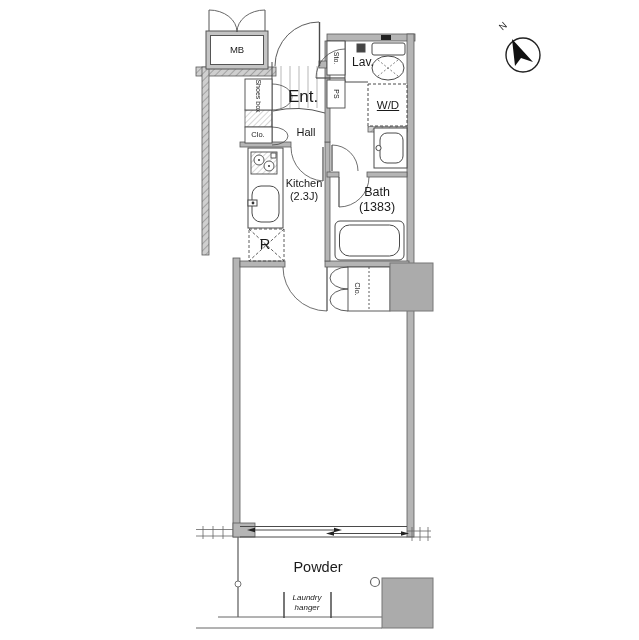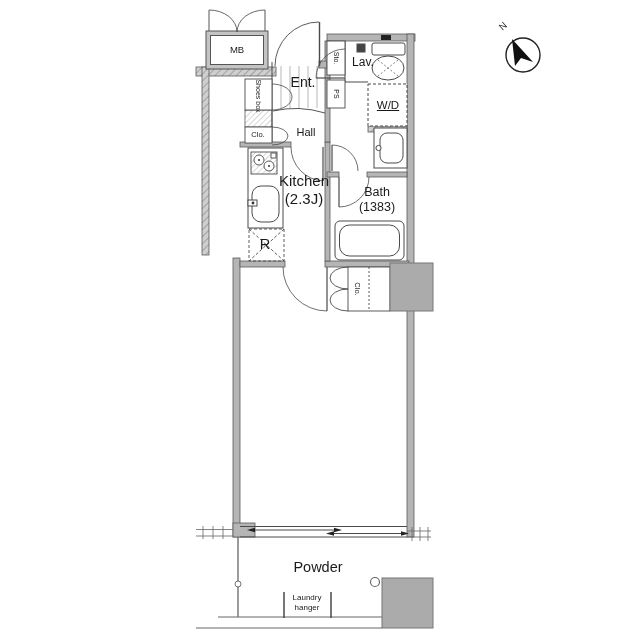--- a/index.html
+++ b/index.html
@@ -202,28 +202,28 @@
   <g>
     <circle cx="523" cy="55" r="17" fill="#ffffff" stroke="#222" stroke-width="1.4"></circle>
     <polygon points="512,39 533,62 521,58 515,66" fill="#111"></polygon>
   </g>
 </svg>
 
 <div class="lbl" style="left:237px;top:50px;font-size:9.5px;">MB</div>
 <div class="lbl rot90" style="left:258px;top:96px;font-size:7px;width:34px;line-height:1.15;">Shoes box</div>
 <div class="lbl rot90" style="left:336px;top:58px;font-size:7px;">Sto.</div>
 <div class="lbl rot90" style="left:336px;top:94px;font-size:7px;">PS</div>
-<div class="lbl" style="left:303px;top:83px;font-size:14px;">Ent.</div>
+<div class="lbl" style="left:303px;top:97px;font-size:17px;">Ent.</div>
 <div class="lbl" style="left:363px;top:62px;font-size:12px;">Lav.</div>
 <div class="lbl" style="left:388px;top:105px;font-size:11.5px;text-decoration:underline;">W/D</div>
 <div class="lbl" style="left:258px;top:135px;font-size:7.5px;">Clo.</div>
 <div class="lbl" style="left:306px;top:133px;font-size:11px;">Hall</div>
-<div class="lbl" style="left:304px;top:190px;font-size:15px;">Kitchen
+<div class="lbl" style="left:304px;top:190px;font-size:11px;">Kitchen
 (2.3J)</div>
 <div class="lbl" style="left:377px;top:200px;font-size:12.5px;">Bath
 (1383)</div>
 <div class="lbl" style="left:265px;top:245px;font-size:14.5px;">R</div>
 <div class="lbl rot90" style="left:357px;top:289px;font-size:7.5px;">Clo.</div>
 <div class="lbl" style="left:318px;top:568px;font-size:14.5px;">Powder</div>
-<div class="lbl" style="left:307px;top:603px;font-size:8px;width:44px;line-height:1.2;">Laundry hanger</div>
+<div class="lbl" style="left:307px;top:603px;font-size:8px;width:44px;line-height:1.2;font-style:italic;">Laundry hanger</div>
 <div class="lbl rotN" style="left:503px;top:26px;font-size:9.5px;">N</div>
 
 </div>
 
 </body></html>

